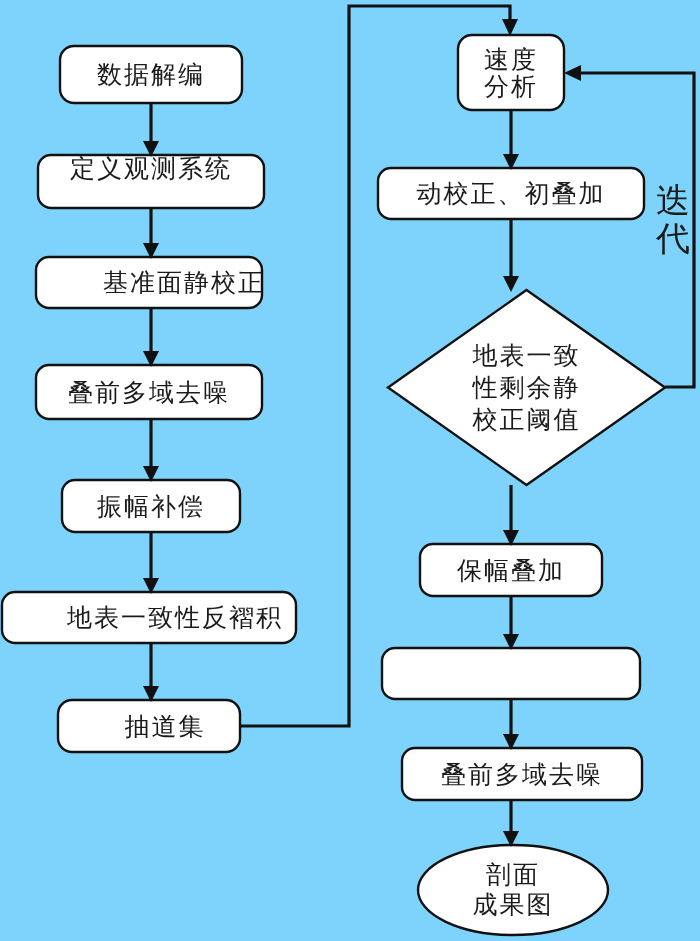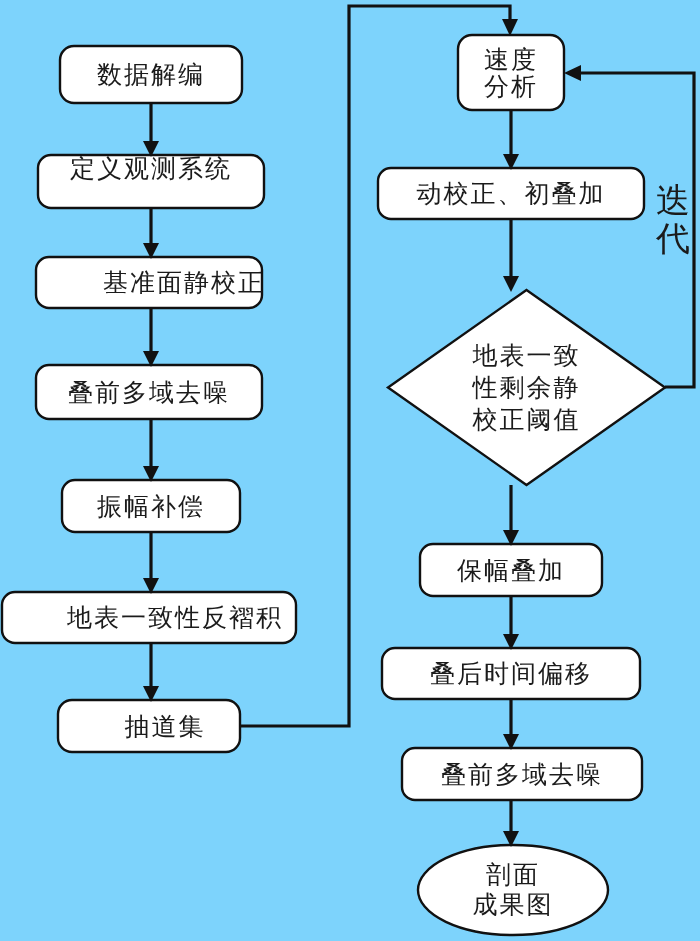--- a/index.html
+++ b/index.html
@@ -169,21 +169,20 @@
 分析</div>
 
   <div class="node-label" style="left:378px; top:168px; width:266px; height:51px;">动校正、初叠加</div>
 
   <div class="node-label" style="left:414px; top:302px; width:225px; height:172px; line-height:1.28;">地表一致
 性剩余静
 校正阈值</div>
 
   <div class="node-label" style="left:420px; top:544px; width:182px; height:52px;">保幅叠加</div>
 
-  <div class="node-label" style="left:382px; top:648px; width:258px; height:51px;">叠后时间偏移</div>
 
   <div class="node-label" style="left:402px; top:748px; width:240px; height:52px;">叠前多域去噪</div>
 
   <div class="node-label" style="left:418px; top:845px; width:190px; height:90px; line-height:1.22;">剖面
 成果图</div>
 
   <div class="edge-label" style="left:656px; top:182px; width:32px;">迭代</div>
 
 </div>
 

